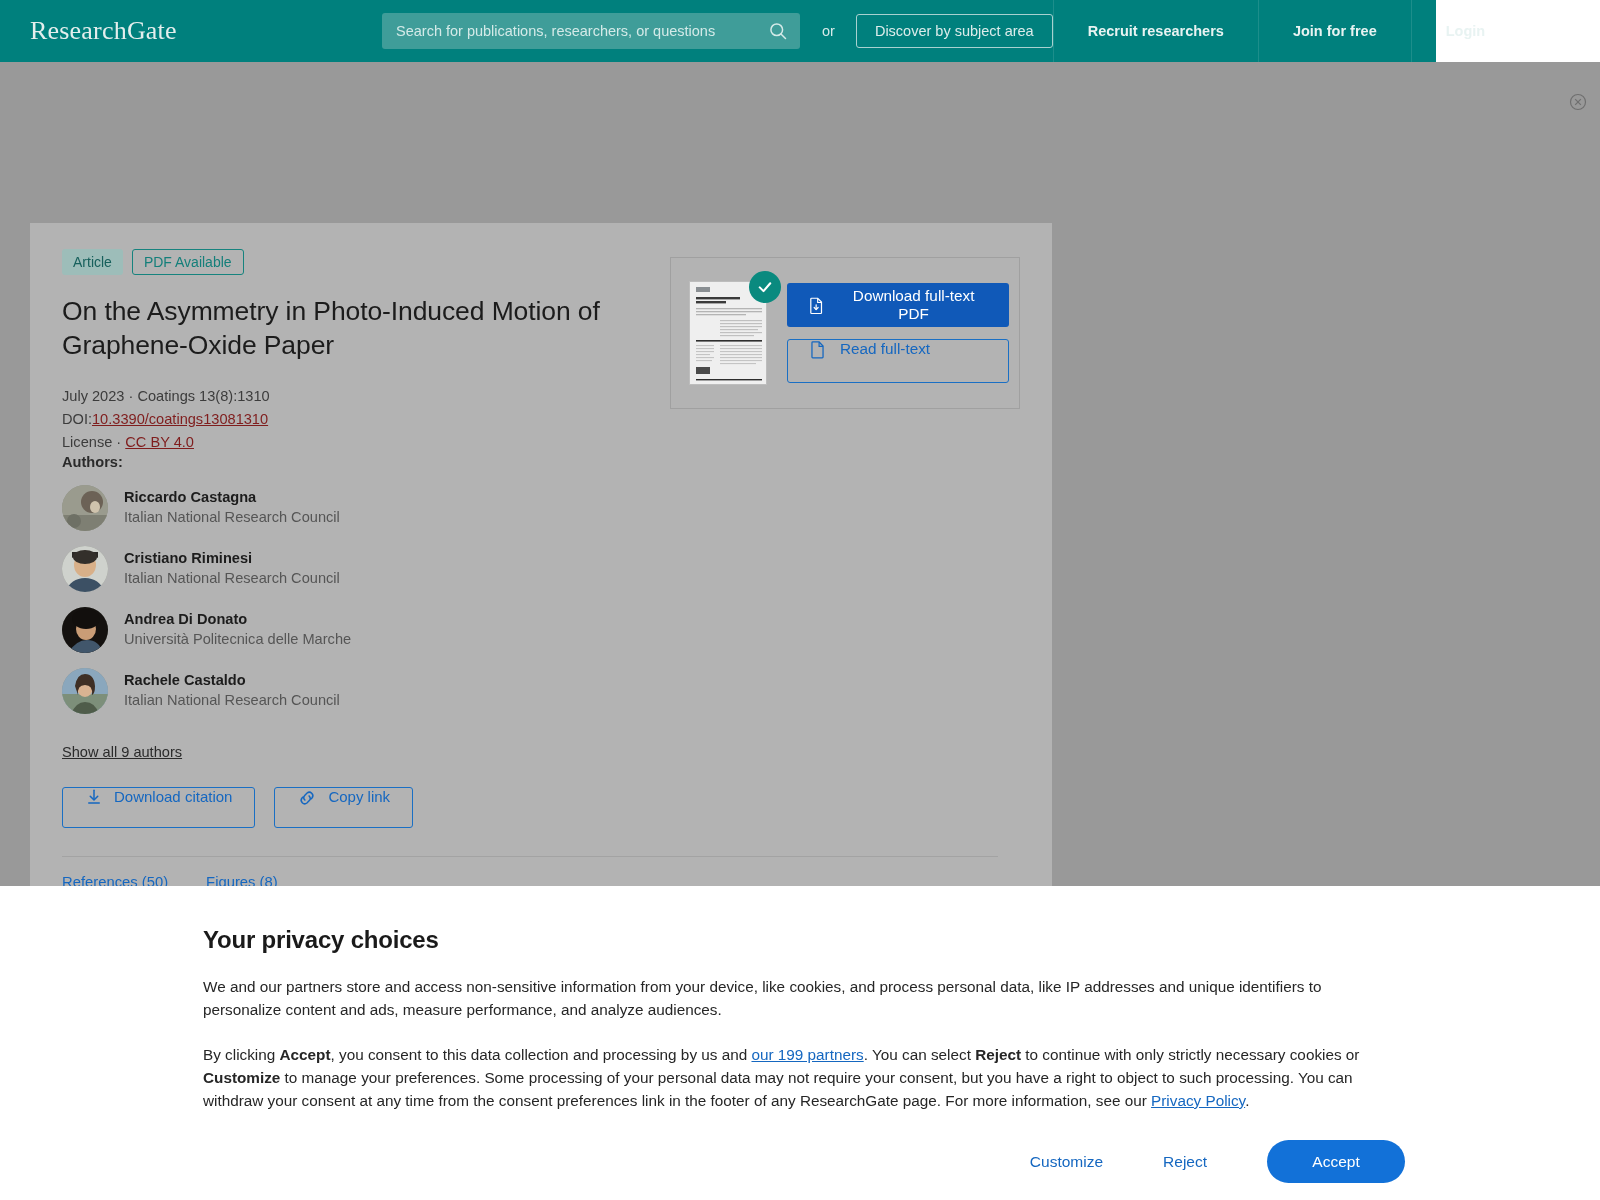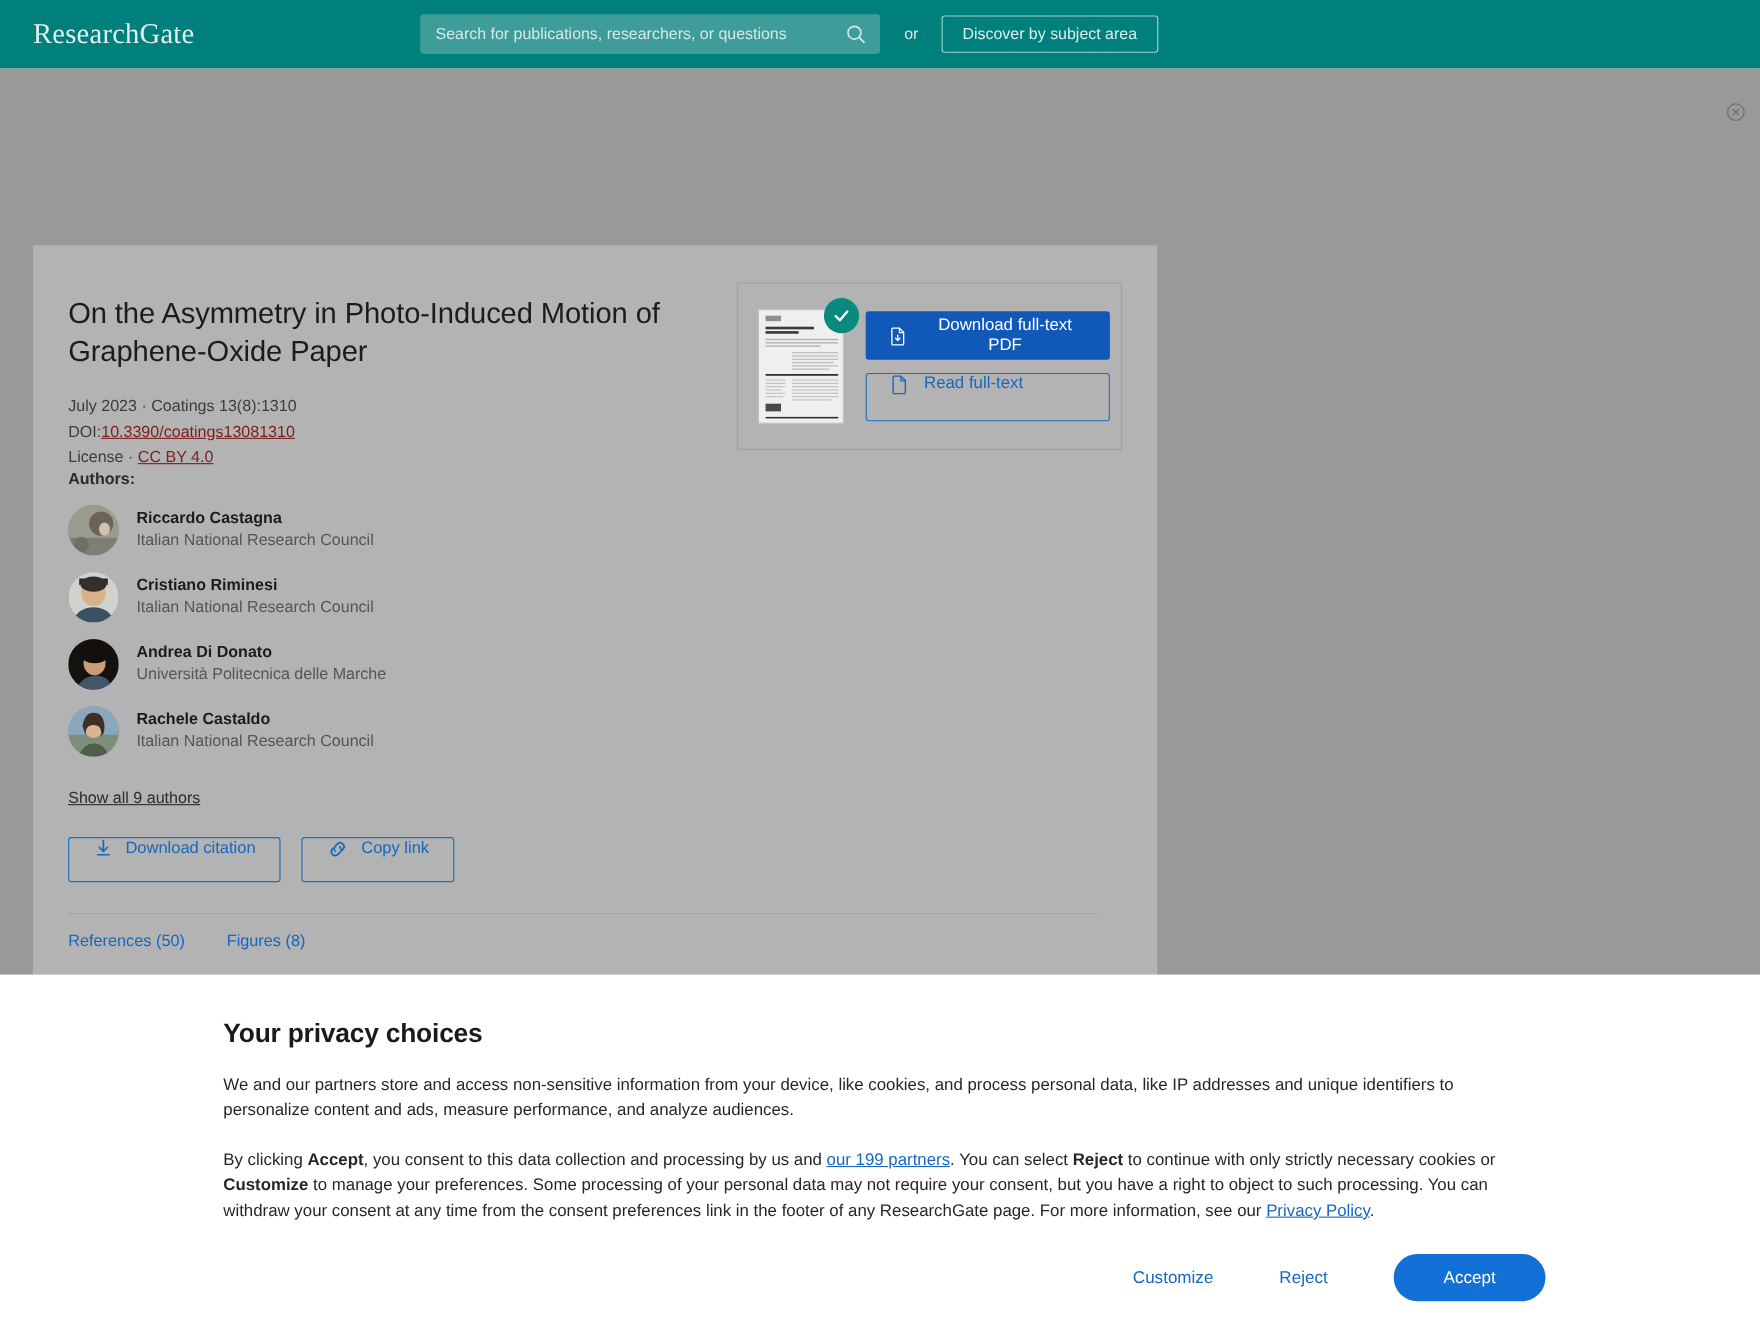--- a/index.html
+++ b/index.html
@@ -11,21 +11,21 @@
     font-family: "Liberation Sans", sans-serif;
     background: #ffffff;
   }
 
   
   #page { position: relative; width: 1600px; height: 1200px; background: #fff; }
 
   
   .topnav {
     position: absolute; top: 0; left: 0;
-    width: 1600px; height: 62px;
+    width: 1436px; height: 62px;
     background: #00807d;
     display: flex; align-items: center;
     z-index: 5;
   }
   .brand {
     font-family: "Liberation Serif", serif;
     font-size: 26px; color: #e4eeed; letter-spacing: .2px;
     margin-left: 30px; width: 320px; flex: none;
   }
   .search-wrap {
@@ -221,32 +221,41 @@
       <svg class="search-icon" viewBox="0 0 24 24" fill="none">
         <circle cx="10.5" cy="10.5" r="7" stroke="#d4eae8" stroke-width="1.8"></circle>
         <line x1="15.6" y1="15.6" x2="21" y2="21" stroke="#d4eae8" stroke-width="1.8" stroke-linecap="round"></line>
       </svg>
     </div>
 
     <span class="or-label">or</span>
 
     <button class="discover-btn">Discover by subject area</button>
 
+    <div class="nav-right">
+      <div class="nav-link">Recruit researchers</div>
+      <div class="nav-link">Join for free</div>
+      <div class="nav-link">Login</div>
+    </div>
   </div>
 
   <div class="backdrop"></div>
 
   <svg class="backdrop-close" viewBox="0 0 24 24" fill="none">
     <circle cx="12" cy="12" r="9" stroke="#6f6f6f" stroke-width="1.4"></circle>
     <line x1="8.6" y1="8.6" x2="15.4" y2="15.4" stroke="#6f6f6f" stroke-width="1.4"></line>
     <line x1="15.4" y1="8.6" x2="8.6" y2="15.4" stroke="#6f6f6f" stroke-width="1.4"></line>
   </svg>
 
   <div class="pub-card">
 
+    <div class="badges">
+      <span class="badge-article">Article</span>
+      <span class="badge-pdf">PDF Available</span>
+    </div>
 
     <h1 class="pub-title">On the Asymmetry in Photo-Induced Motion of Graphene-Oxide Paper</h1>
 
     <div class="meta">
       <div class="meta-row">July 2023 · Coatings 13(8):1310</div>
       <div class="meta-row">
         <span>DOI:</span><a href="#">10.3390/coatings13081310</a>
       </div>
       <div class="meta-row">
         <span>License · </span><a href="#">CC BY 4.0</a>

